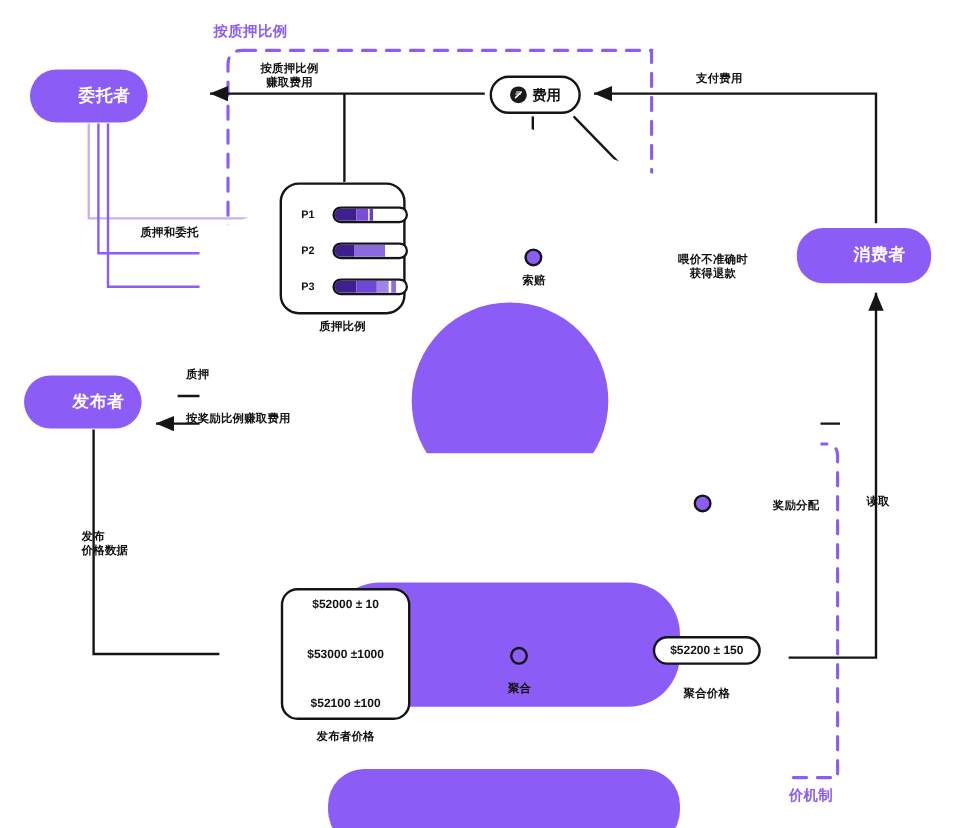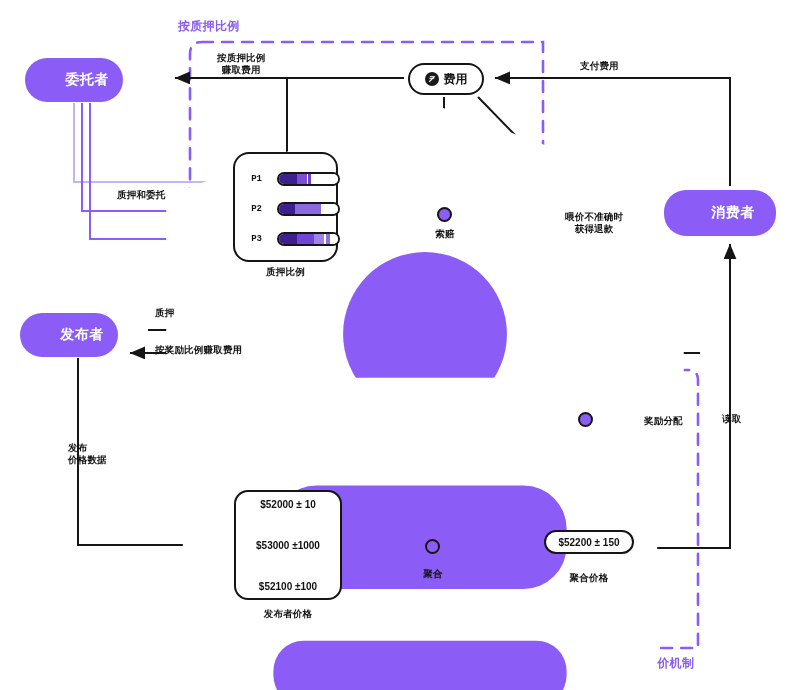--- a/index.html
+++ b/index.html
@@ -34,21 +34,21 @@
     position:absolute;color:#111;font-size:9.5px;font-weight:bold;
     white-space:nowrap;text-align:center;letter-spacing:.2px;
   }
 
   
   #stakeCard{
     position:absolute;left:233px;top:152px;width:105px;height:110px;
     border:2.5px solid #151515;border-radius:16px;background:#fff;
     box-sizing:border-box;
   }
-  .srow{position:absolute;display:flex;align-items:center;gap:15px;left:12px;font-family:Liberation Mono, monospace;}
+  .srow{position:absolute;display:flex;align-items:center;gap:15px;left:12px;}
   .srow .plabel{font-size:9px;font-weight:bold;color:#111;width:15px;text-align:right;}
   .bar{
     position:relative;width:63px;height:14px;border:2px solid #151515;
     border-radius:8px;background:#fff;overflow:hidden;display:flex;
     box-sizing:border-box;
   }
   .seg{height:100%;}
 
   
   #pricesCard{

